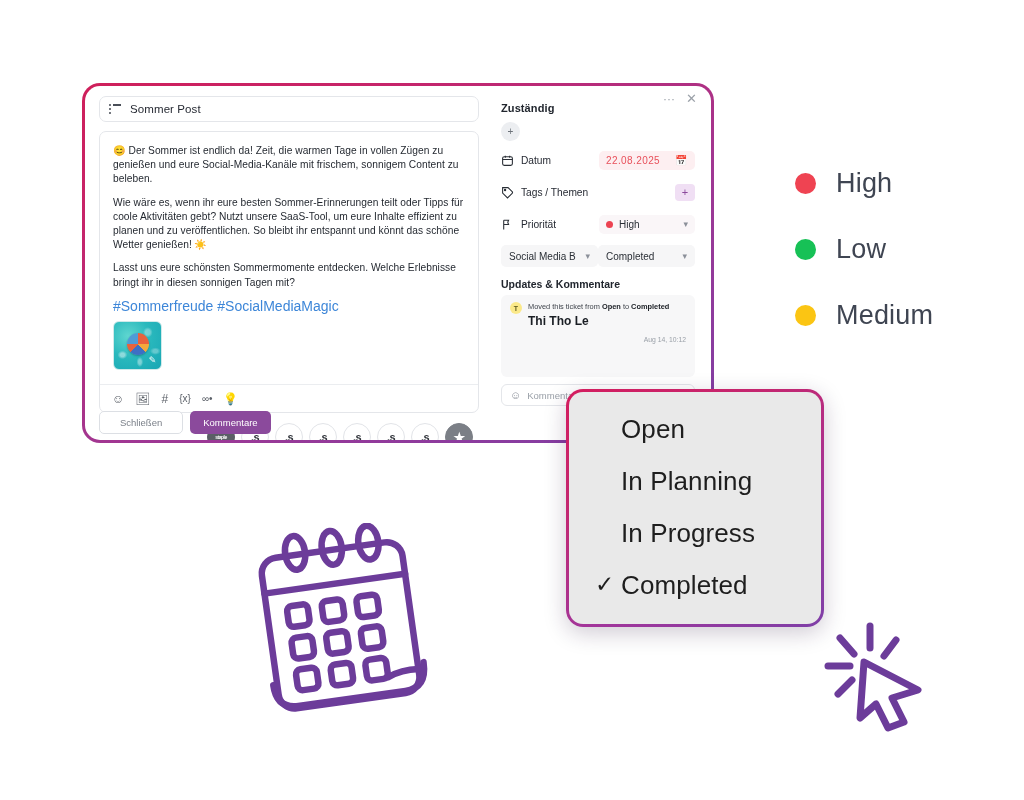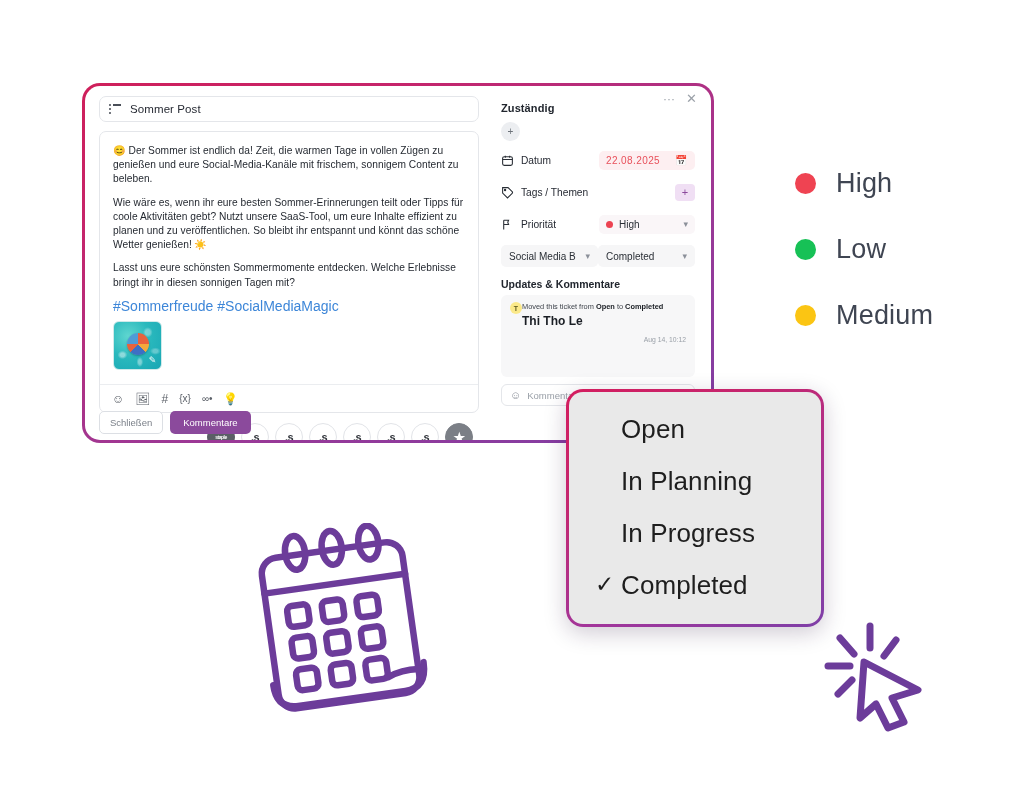--- a/index.html
+++ b/index.html
@@ -100,21 +100,21 @@
     font-size:9px; color:#1b1e22; line-height:1;
   }
   .s-ic.dark .mini, .s-ic.dark2 .mini { background:#fff; }
 
   .footer-btns {
     position:absolute; left:14px; right:10px; bottom: 6px;
     display:flex; align-items:center; justify-content:space-between;
   }
   .btn-close {
     border:1px solid #dcdfe4; background:#fff; border-radius:5px;
-    font-size:9.5px; color:#7b8089; padding:5px 10px; font-family:inherit;
+    font-size:9.5px; color:#7b8089; padding:5px 20px; font-family:inherit;
   }
   .btn-save {
     background:#8b4a9c; color:#fff; border:none; border-radius:5px;
     font-size:9.5px; padding:6px 13px; font-family:inherit;
   }
   .btn-create {
     background:#8b4a9c; color:#fff; border:none; border-radius:5px;
     font-size:9.5px; padding:6px 11px; font-family:inherit;
     display:flex; align-items:center; gap:4px;
     position:absolute; right:0; bottom:0;
@@ -149,21 +149,21 @@
   }
 
   .dual-row { display:flex; gap:0; margin-top:8px; }
   .dual-cell {
     background:#f6f6f7; border-radius:5px; height:22px; display:flex; align-items:center;
     justify-content:space-between; padding:0 8px; font-size:10px; color:#2a2f36; flex:1;
   }
 
   .upd-head { font-size:10.5px; font-weight:700; color:#21262e; margin-top:11px; }
   .upd-box { margin-top:5px; background:#f7f7f8; border-radius:6px; height:82px; padding:7px 9px; }
-  .upd-item { display:flex; }
+  .upd-item { display:flex; gap:6px; }
   .av-t {
     width:12px; height:12px; border-radius:50%; background:#fbe98a; color:#5d5a20;
     font-size:7px; font-weight:700; display:flex; align-items:center; justify-content:center; flex:0 0 auto;
   }
   .upd-text { font-size:7.4px; color:#3e434b; line-height:10px; }
   .upd-text b { color:#1a1e24; }
   .upd-name { font-size:12px; font-weight:700; color:#1a1e24; margin-top:2px; }
   .upd-time { font-size:6.8px; color:#9aa0a8; text-align:right; margin-top:8px; }
 
   .comment-box {

